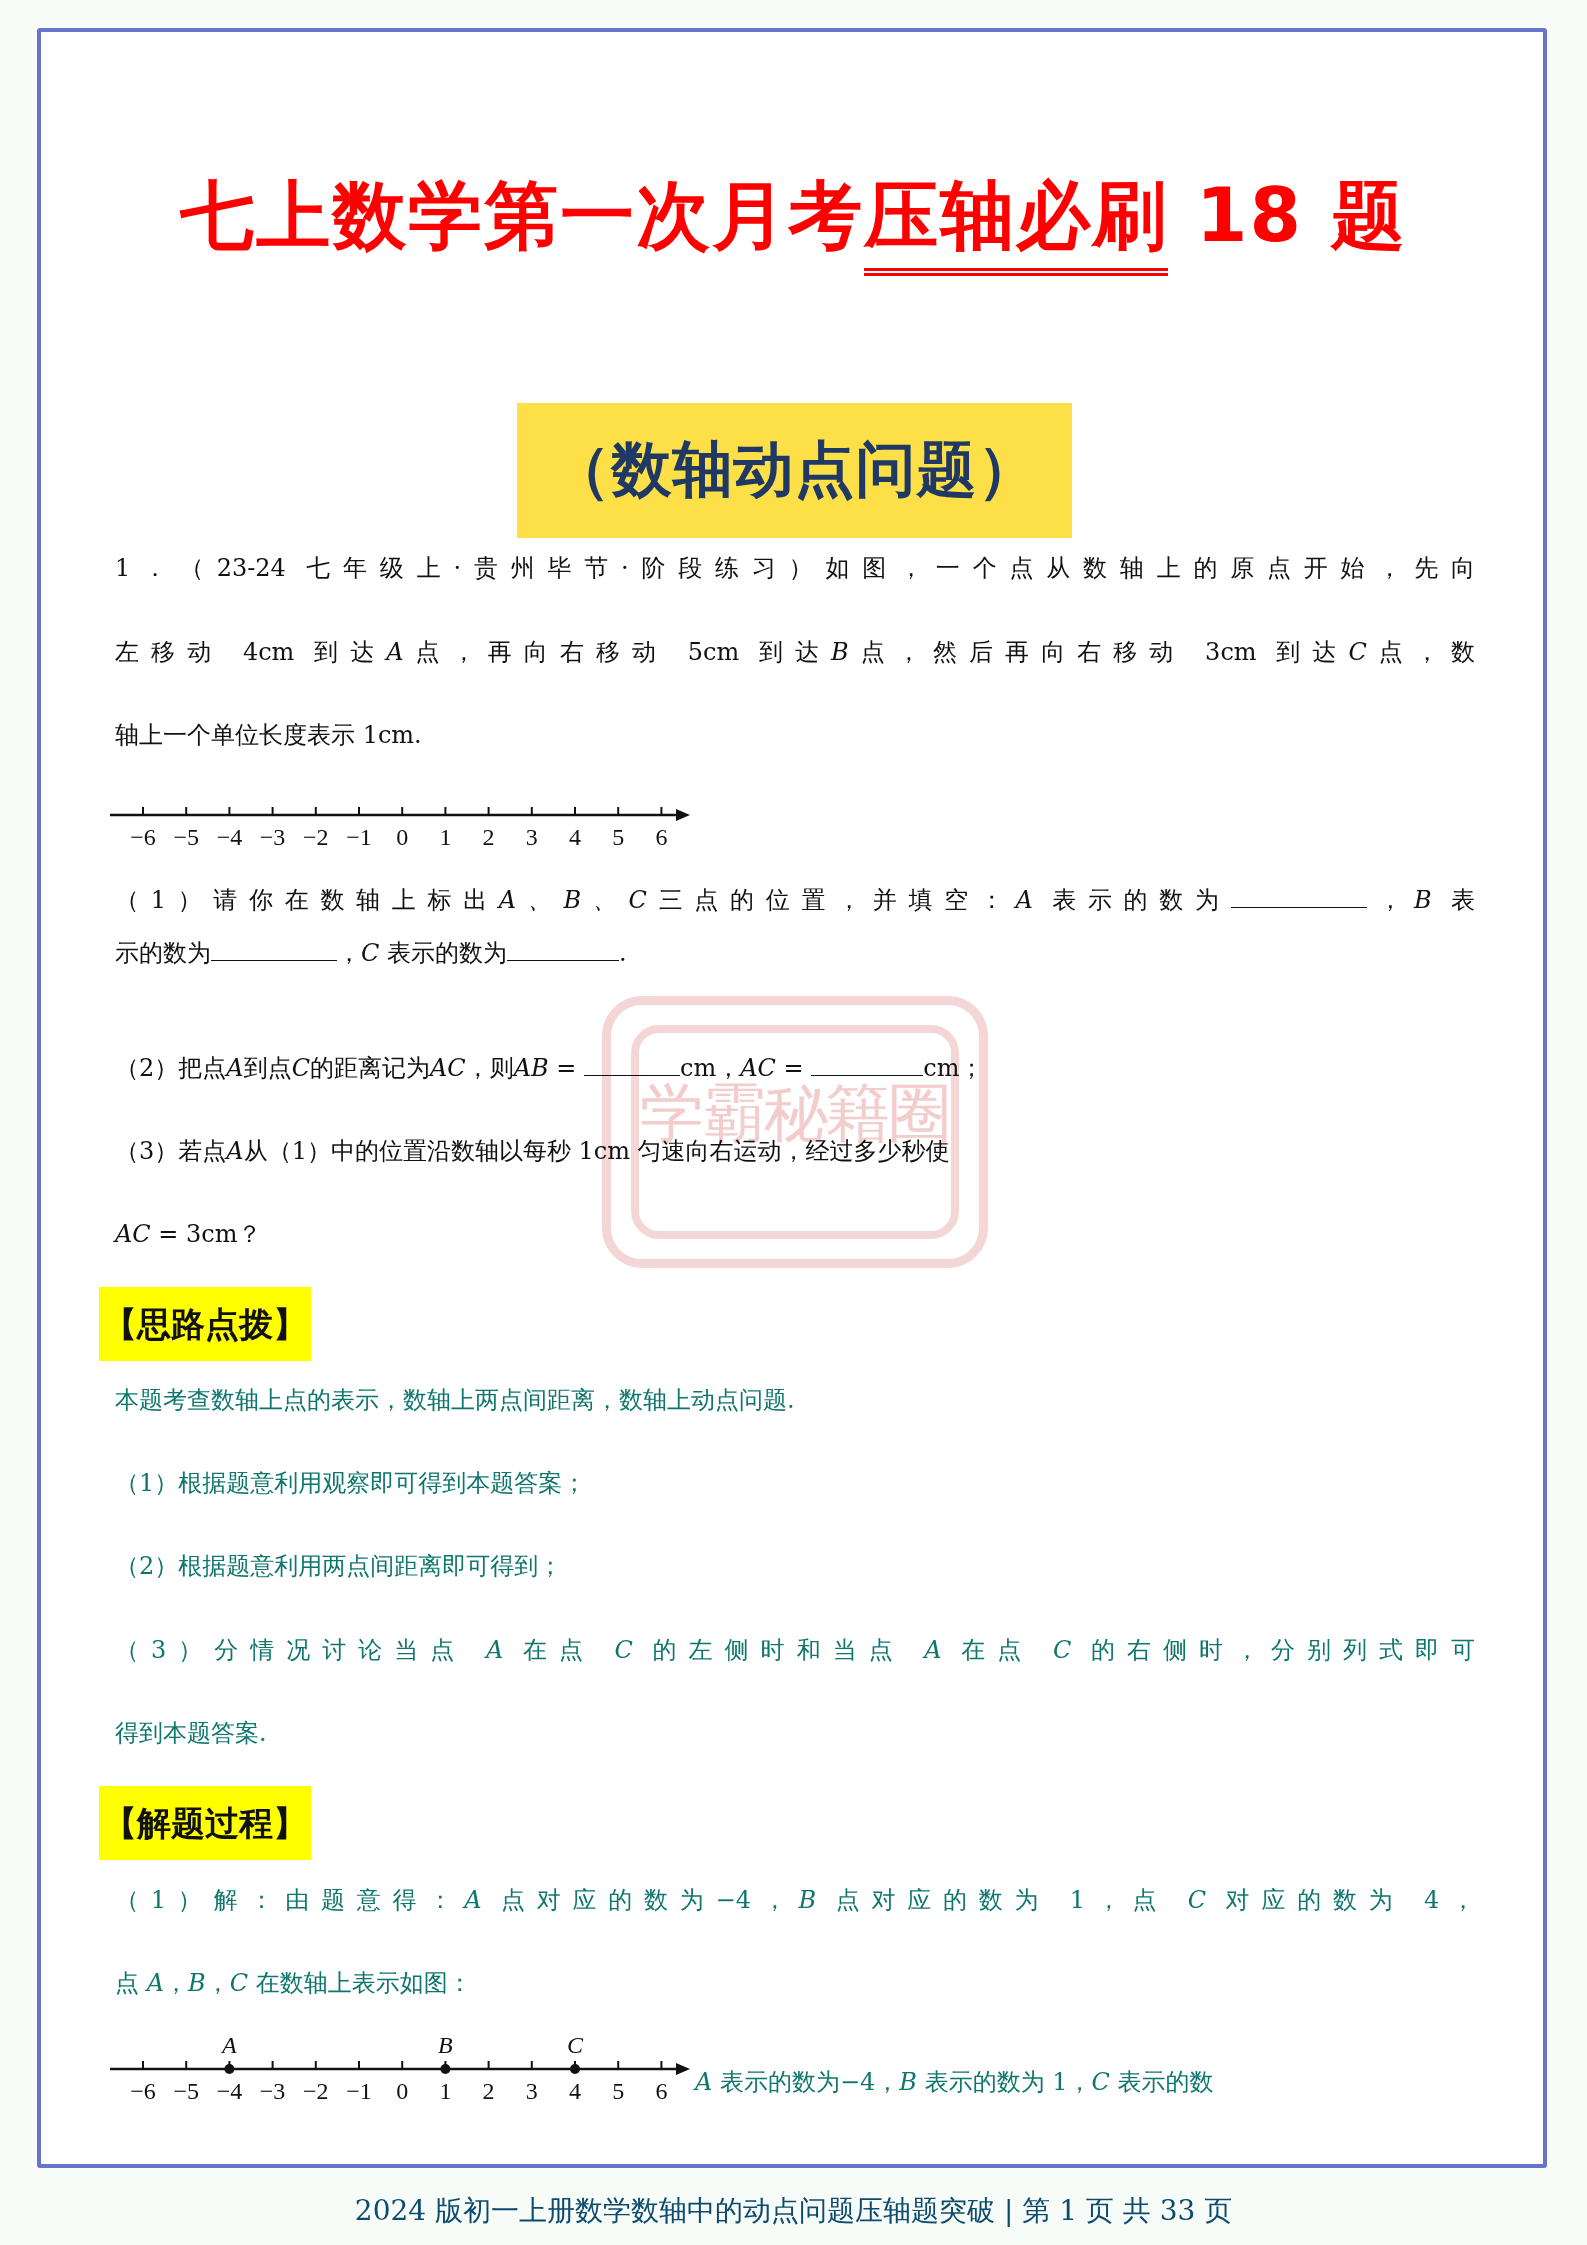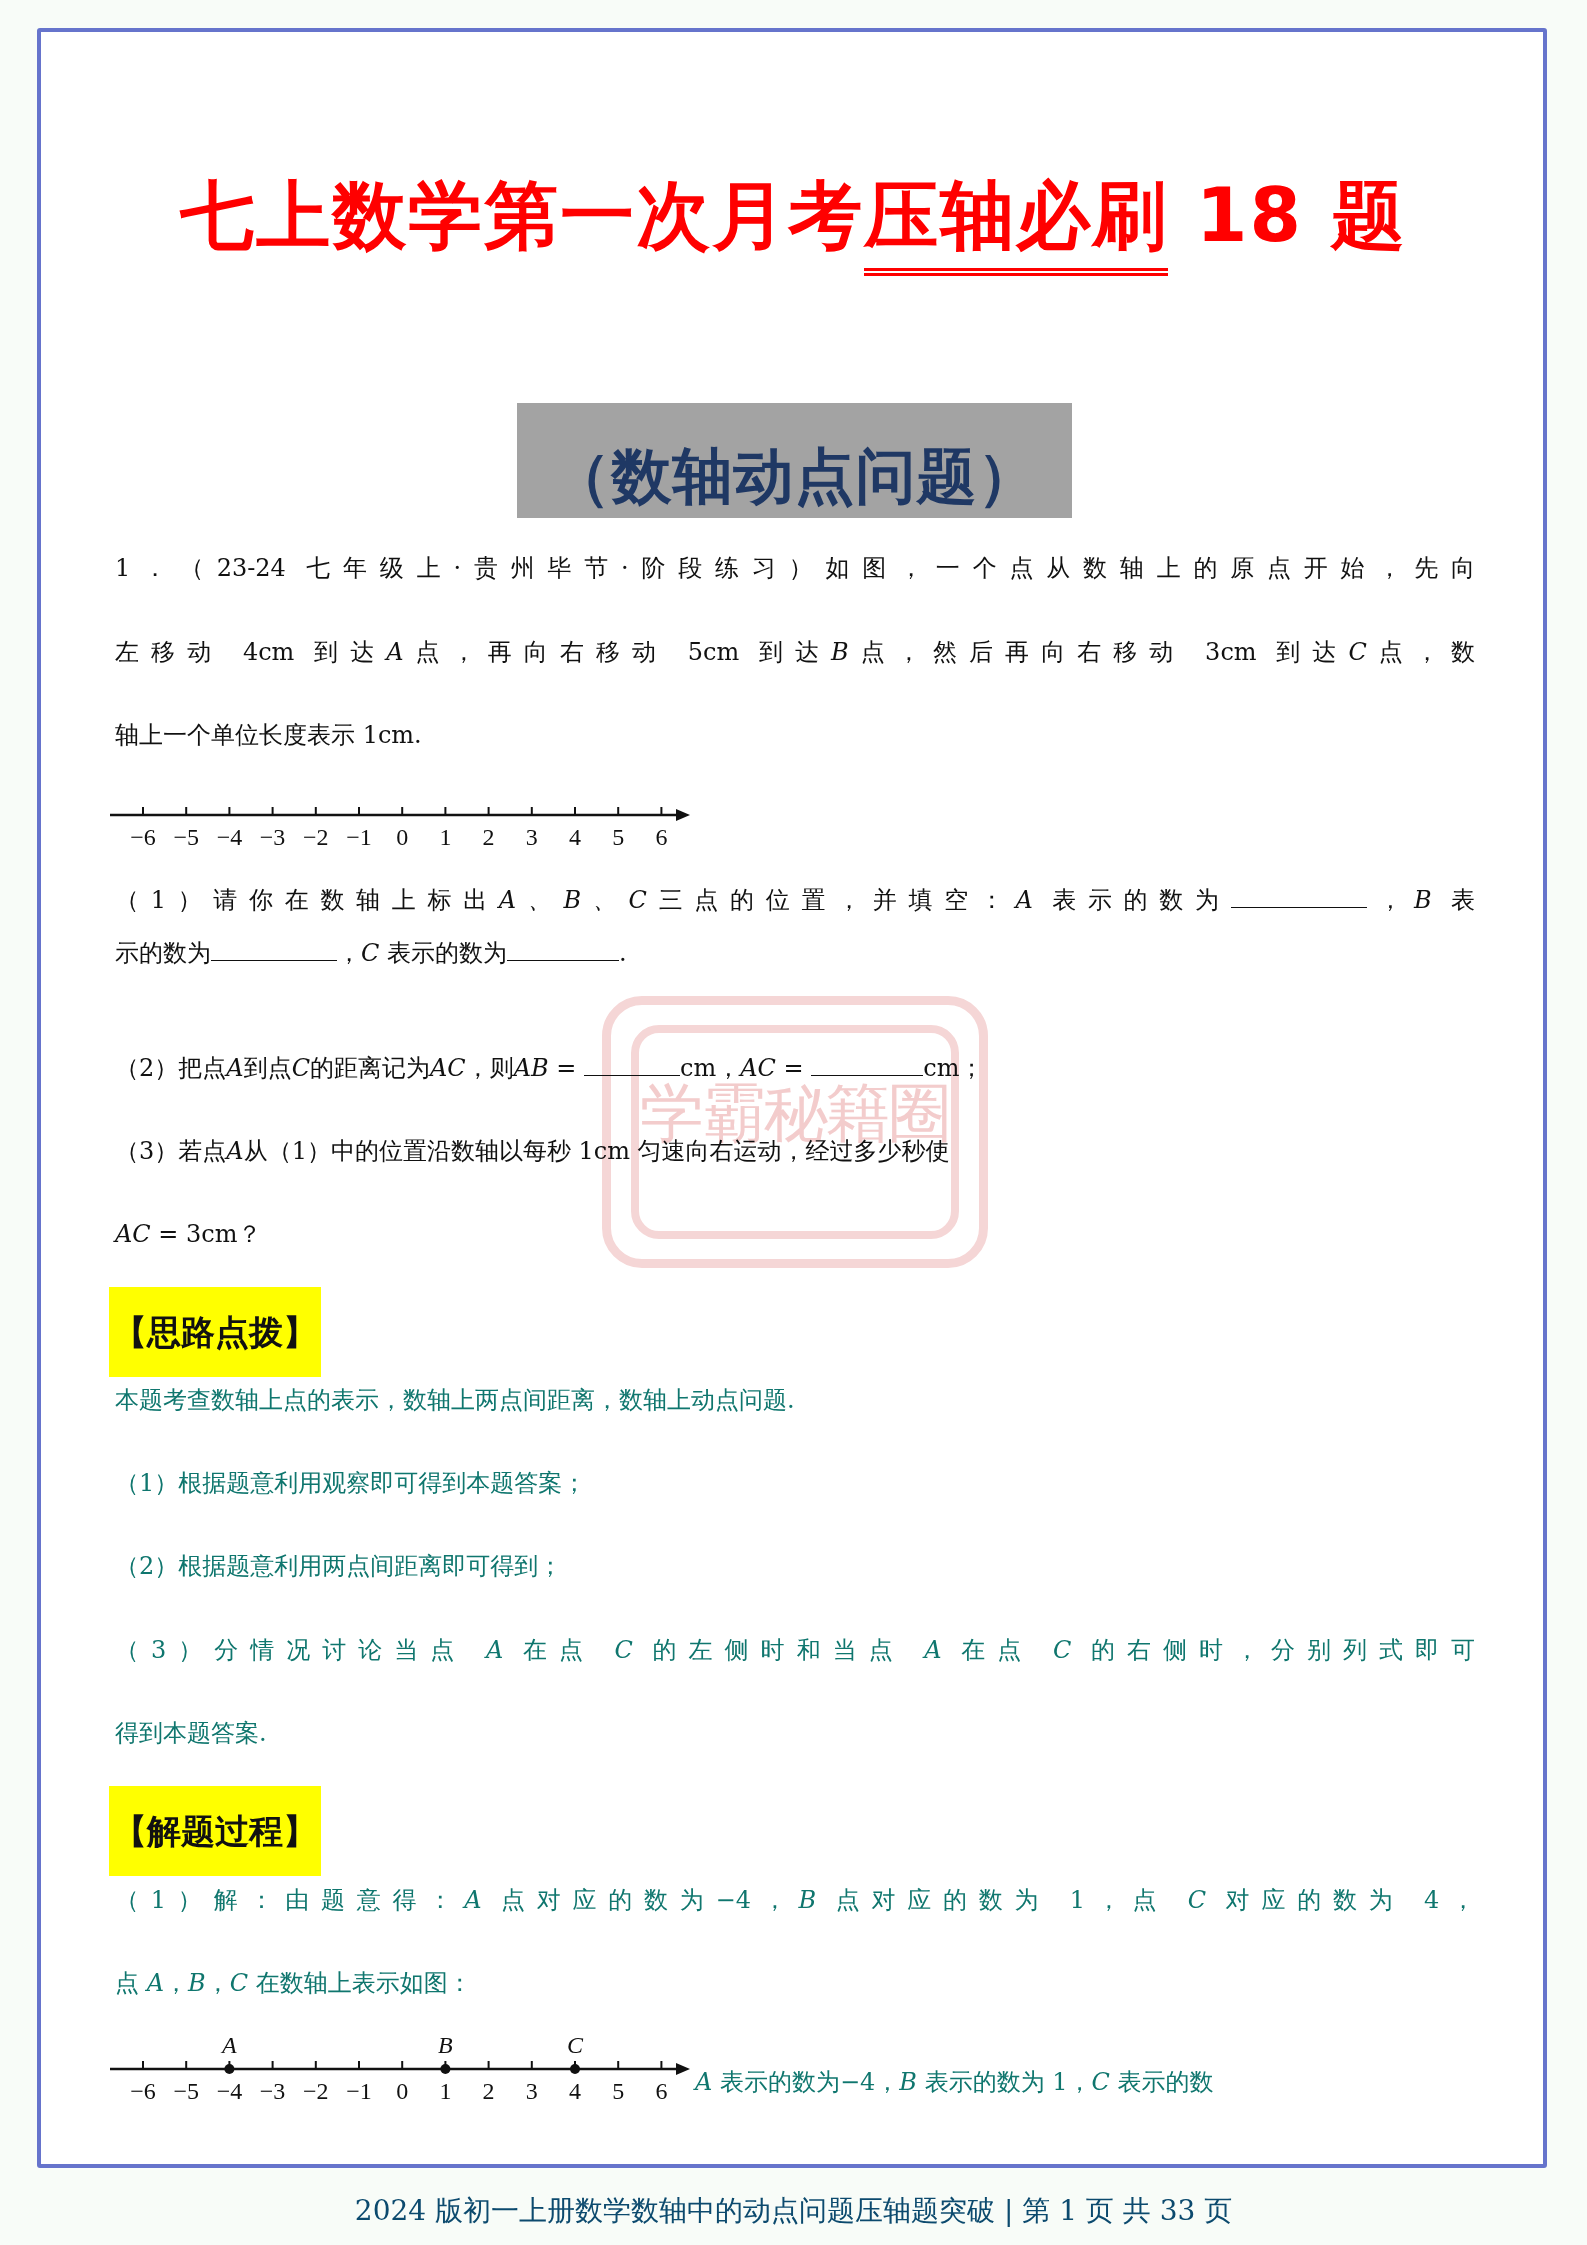--- a/index.html
+++ b/index.html
@@ -16,38 +16,38 @@
   }
   .title {
     position:absolute; left:0; top:170px; width:1587px; text-align:center;
     font-family:"DejaVu Sans","Liberation Sans",sans-serif; font-weight:bold;
     font-size:74px; color:#ff0000; letter-spacing:2px; white-space:nowrap; line-height:90px;
   }
   .title .ul {
     border-bottom:8px double #ff0000; padding-bottom:10px;
   }
   .subtitle-box {
-    position:absolute; left:517px; top:403px; width:555px; height:115px;
-    background:#a3a3a3; display:flex; align-items:flex-end; justify-content:center;
+    position:absolute; left:517px; top:403px; width:555px; height:135px;
+    background:#fde047; display:flex; align-items:center; justify-content:center;
   }
   .subtitle {
     font-family:"DejaVu Serif","Liberation Serif",serif; font-weight:bold;
     font-size:60px; color:#1f3864; white-space:nowrap; letter-spacing:1px;
   }
   .line {
     position:absolute; left:115px; width:1360px; font-size:24px; line-height:40px;
     white-space:nowrap;
   }
   .red { color:#0f766e; }
   .just { text-align:justify; text-align-last:justify; }
   .m { font-style:italic; font-family:"DejaVu Serif","Liberation Serif",serif; }
   .blank { display:inline-block; border-bottom:1.5px solid #111; vertical-align:baseline; height:1px; }
   .tag {
-    position:absolute; left:109px; height:58px; background:#ffff00;
-    font-size:34px; font-weight:bold; line-height:58px; padding:16px 4px; color:#111;
+    position:absolute; left:99px; height:58px; background:#ffff00;
+    font-size:34px; font-weight:bold; line-height:58px; padding:8px 4px; color:#111;
   }
   .watermark {
     position:absolute; left:602px; top:996px; width:386px; height:272px;
     border:9px solid #f5d6d6; border-radius:40px; box-sizing:border-box; pointer-events:none;
   }
   .watermark-inner {
     position:absolute; left:20px; top:20px; right:20px; bottom:20px;
     border:8px solid #f5d6d6; border-radius:28px;
   }
   .watermark-text {

